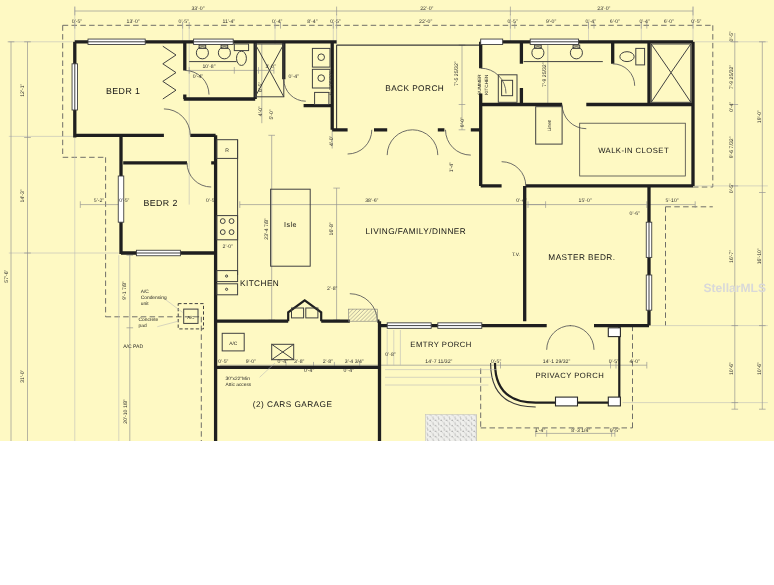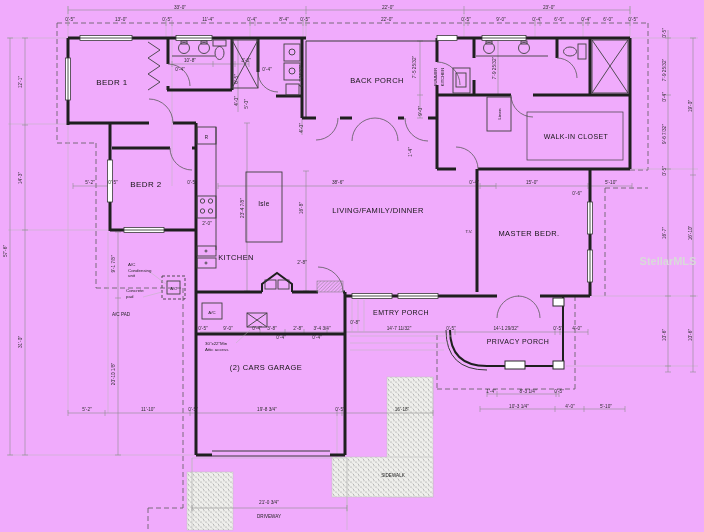--- a/index.html
+++ b/index.html
@@ -1,16 +1,16 @@
 <!DOCTYPE html>
 <html><head>
 <meta charset="utf-8">
 <style>
   html,body{margin:0;padding:0;background:#ffffff;}
-  #screen{position:relative;width:704px;height:532px;background:#f0abfc;overflow:hidden;
+  #screen{position:relative;width:704px;height:401px;background:#fef9c3;overflow:hidden;
           font-family:"Liberation Sans", sans-serif;}
   svg text{font-family:"Liberation Sans", sans-serif;}
   .room{fill:#141414;letter-spacing:.4px;}
   .note{fill:#1f1f1f;}
   .dim{fill:#2e2e2e;}
   .wm{fill:#d9d9d9;font-weight:bold;font-size:11px;}
   .wall{stroke:#1f1f1f;stroke-width:3;fill:none;stroke-linecap:butt;}
   .wall2{stroke:#1f1f1f;stroke-width:2;fill:none;}
   .thin{stroke:#3a3a3a;stroke-width:1;fill:none;}
   .fix{stroke:#3f3f3f;stroke-width:.9;fill:none;}

